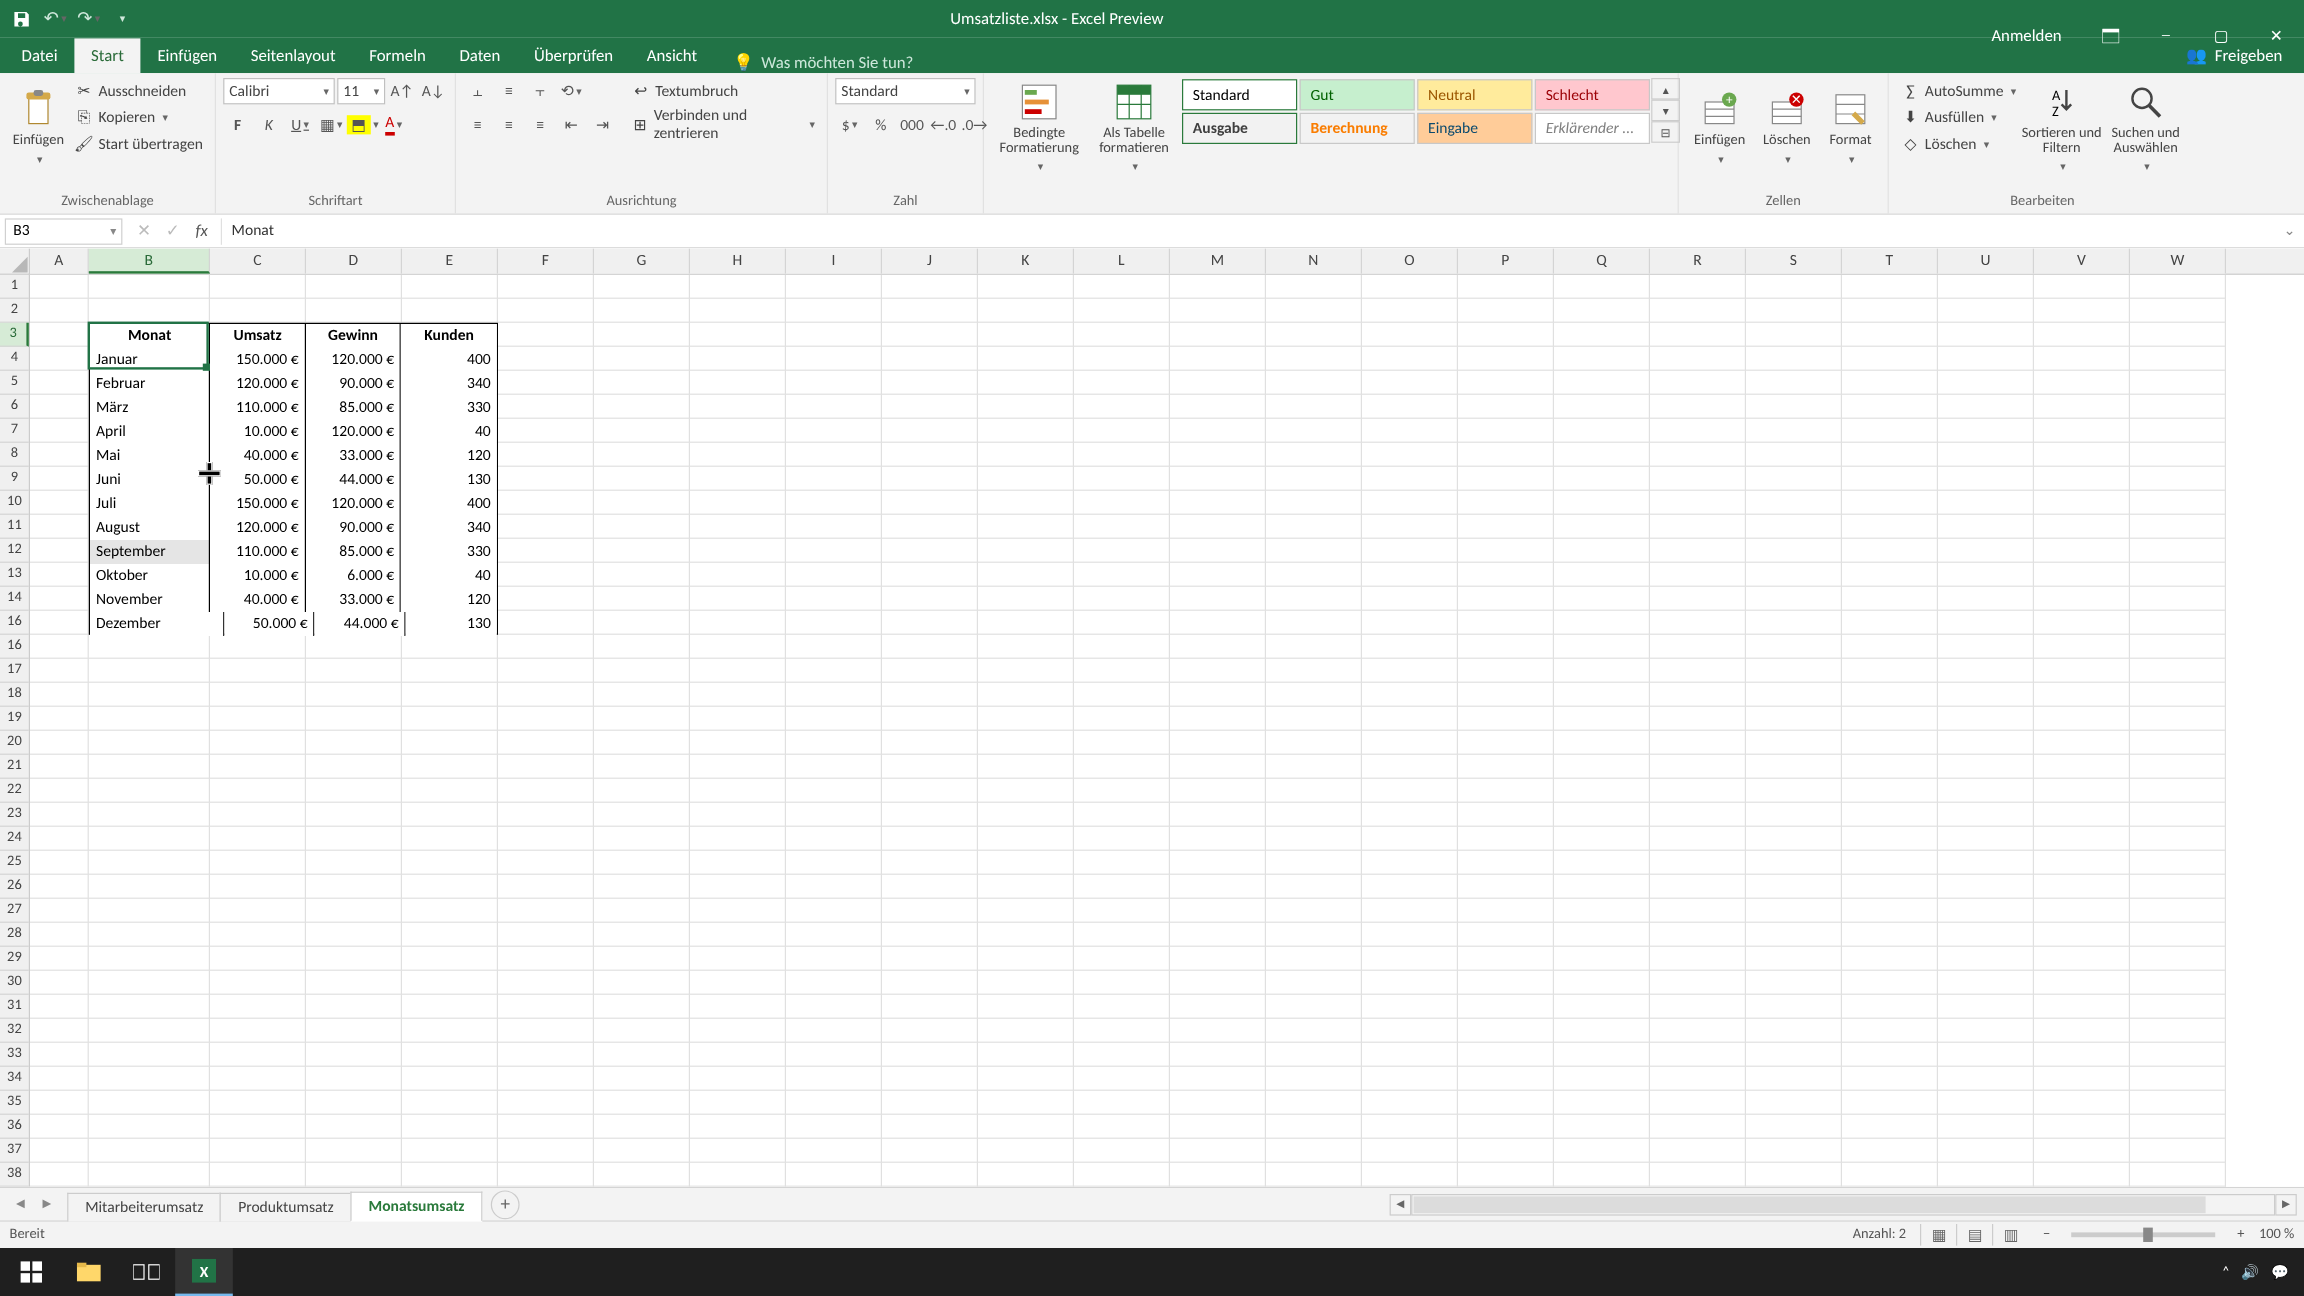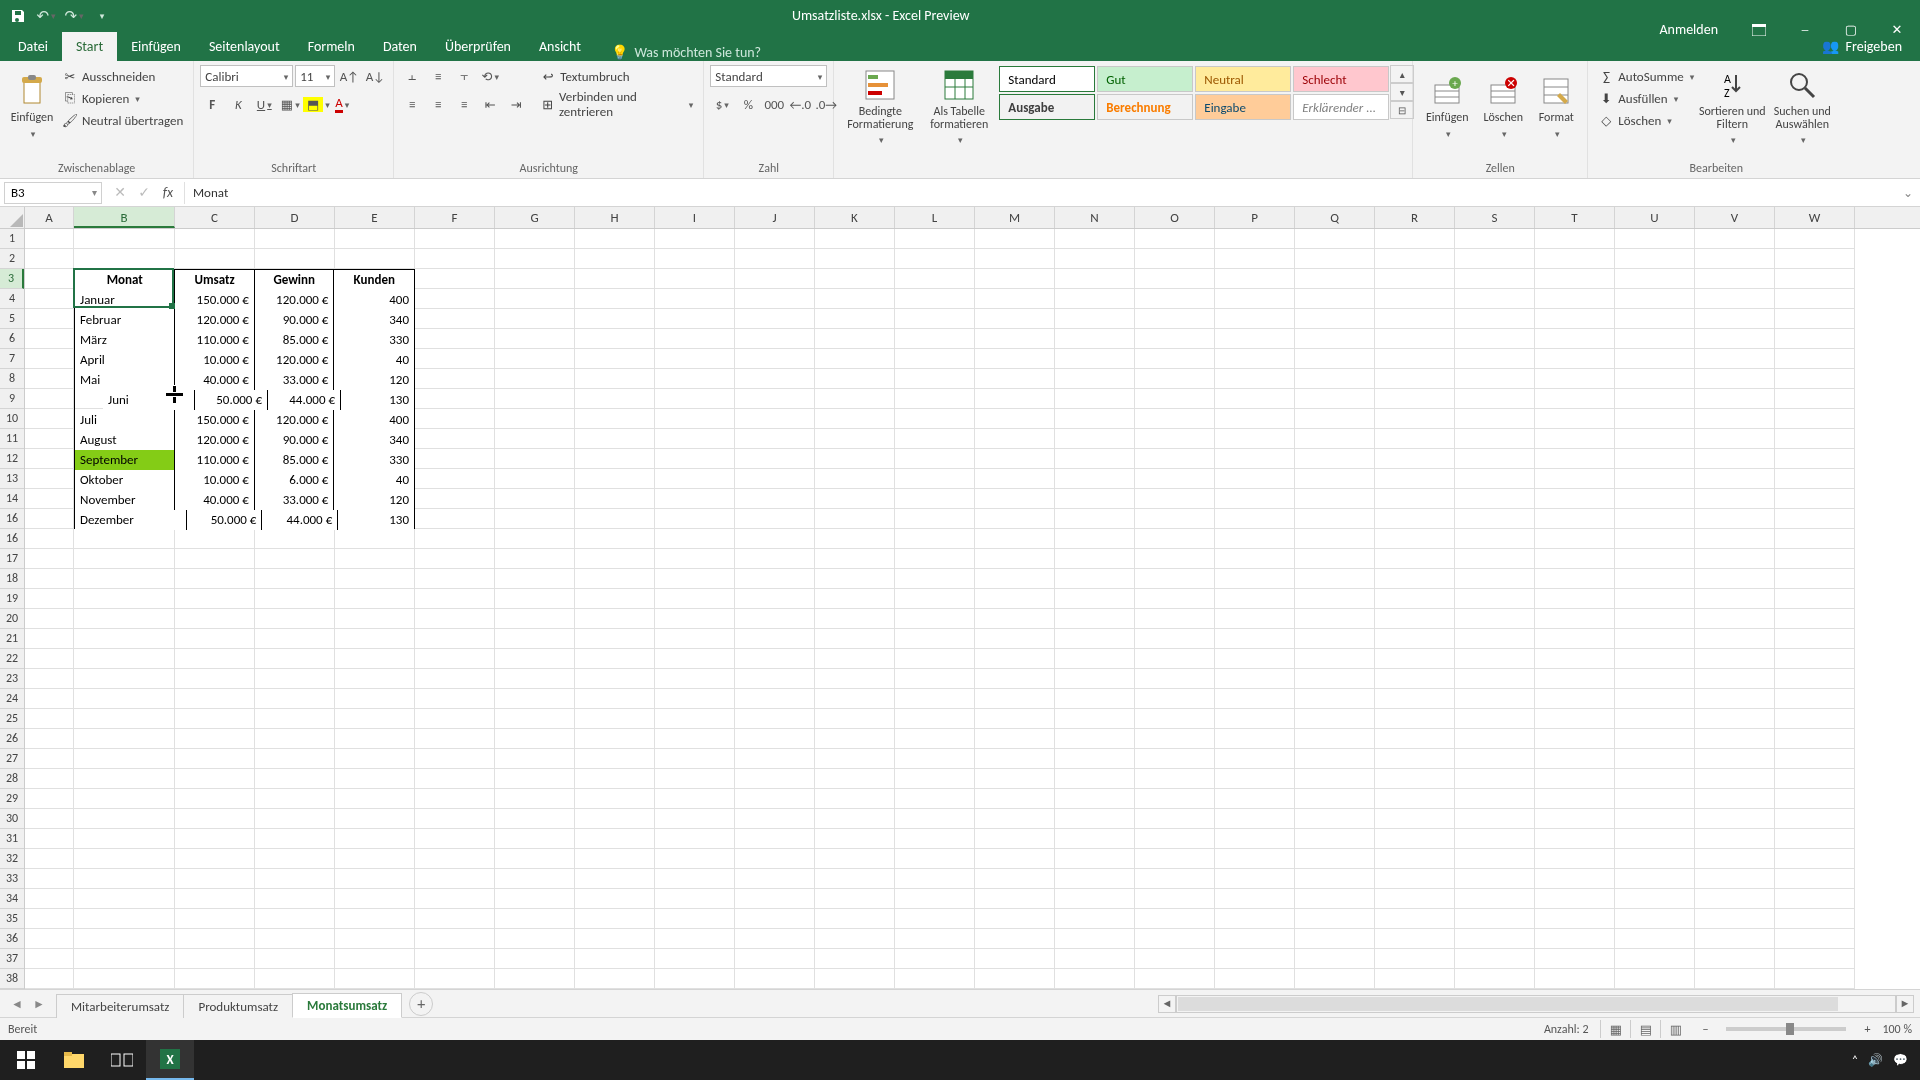--- a/index.html
+++ b/index.html
@@ -175,21 +175,21 @@
             <span class="ico">✂</span>
             <span>Ausschneiden</span>
           </div>
         <div class="smallrow">
             <span class="ico">⎘</span>
             <span>Kopieren</span>
             <span class="drop-arrow">▾</span>
           </div>
         <div class="smallrow">
             <span class="ico">🖌</span>
-            <span>Neutral übertragen</span>
+            <span>Start übertragen</span>
           </div>
       </div>
     </div>
     <div class="group-label">Zwischenablage</div>
   </div>
 
   <div class="group" style="width:200px;">
     <div class="group-body" style="flex-direction:column; gap:6px; width:100%;">
       <div class="btn-row" style="width:100%;">
         <div class="combo" style="flex:1;">
@@ -1452,39 +1452,39 @@
           <div class="cell dt-cell" style="width: 80px; background: rgb(255, 255, 255); text-align: right;">120.000 €</div>
           <div class="cell dt-cell" style="width: 80px; background: rgb(255, 255, 255); text-align: right;">40</div>
         </div>
         <div style="display: flex; height: 20px;">
           <div class="cell dt-cell" style="width: 101px; background: rgb(255, 255, 255); text-align: left;">Mai</div>
           <div class="cell dt-cell" style="width: 80px; background: rgb(255, 255, 255); text-align: right;">40.000 €</div>
           <div class="cell dt-cell" style="width: 80px; background: rgb(255, 255, 255); text-align: right;">33.000 €</div>
           <div class="cell dt-cell" style="width: 80px; background: rgb(255, 255, 255); text-align: right;">120</div>
         </div>
         <div style="display: flex; height: 20px;">
-          <div class="cell dt-cell" style="width: 101px; background: rgb(255, 255, 255); text-align: left; margin-left: 28px;">Juni</div>
+          <div class="cell dt-cell" style="width: 101px; background: rgb(255, 255, 255); text-align: left;">Juni</div>
           <div class="cell dt-cell" style="width: 80px; background: rgb(255, 255, 255); text-align: right;">50.000 €</div>
           <div class="cell dt-cell" style="width: 80px; background: rgb(255, 255, 255); text-align: right;">44.000 €</div>
           <div class="cell dt-cell" style="width: 80px; background: rgb(255, 255, 255); text-align: right;">130</div>
         </div>
         <div style="display: flex; height: 20px;">
           <div class="cell dt-cell" style="width: 101px; background: rgb(255, 255, 255); text-align: left;">Juli</div>
           <div class="cell dt-cell" style="width: 80px; background: rgb(255, 255, 255); text-align: right;">150.000 €</div>
           <div class="cell dt-cell" style="width: 80px; background: rgb(255, 255, 255); text-align: right;">120.000 €</div>
           <div class="cell dt-cell" style="width: 80px; background: rgb(255, 255, 255); text-align: right;">400</div>
         </div>
         <div style="display: flex; height: 20px;">
           <div class="cell dt-cell" style="width: 101px; background: rgb(255, 255, 255); text-align: left;">August</div>
           <div class="cell dt-cell" style="width: 80px; background: rgb(255, 255, 255); text-align: right;">120.000 €</div>
           <div class="cell dt-cell" style="width: 80px; background: rgb(255, 255, 255); text-align: right;">90.000 €</div>
           <div class="cell dt-cell" style="width: 80px; background: rgb(255, 255, 255); text-align: right;">340</div>
         </div>
         <div style="display: flex; height: 20px;">
-          <div class="cell dt-cell" style="width: 101px; background: #84cc16; text-align: left;">September</div>
+          <div class="cell dt-cell" style="width: 101px; background: #e5e5e5; text-align: left;">September</div>
           <div class="cell dt-cell" style="width: 80px; background: rgb(255, 255, 255); text-align: right;">110.000 €</div>
           <div class="cell dt-cell" style="width: 80px; background: rgb(255, 255, 255); text-align: right;">85.000 €</div>
           <div class="cell dt-cell" style="width: 80px; background: rgb(255, 255, 255); text-align: right;">330</div>
         </div>
         <div style="display: flex; height: 20px;">
           <div class="cell dt-cell" style="width: 101px; background: rgb(255, 255, 255); text-align: left;">Oktober</div>
           <div class="cell dt-cell" style="width: 80px; background: rgb(255, 255, 255); text-align: right;">10.000 €</div>
           <div class="cell dt-cell" style="width: 80px; background: rgb(255, 255, 255); text-align: right;">6.000 €</div>
           <div class="cell dt-cell" style="width: 80px; background: rgb(255, 255, 255); text-align: right;">40</div>
         </div>

